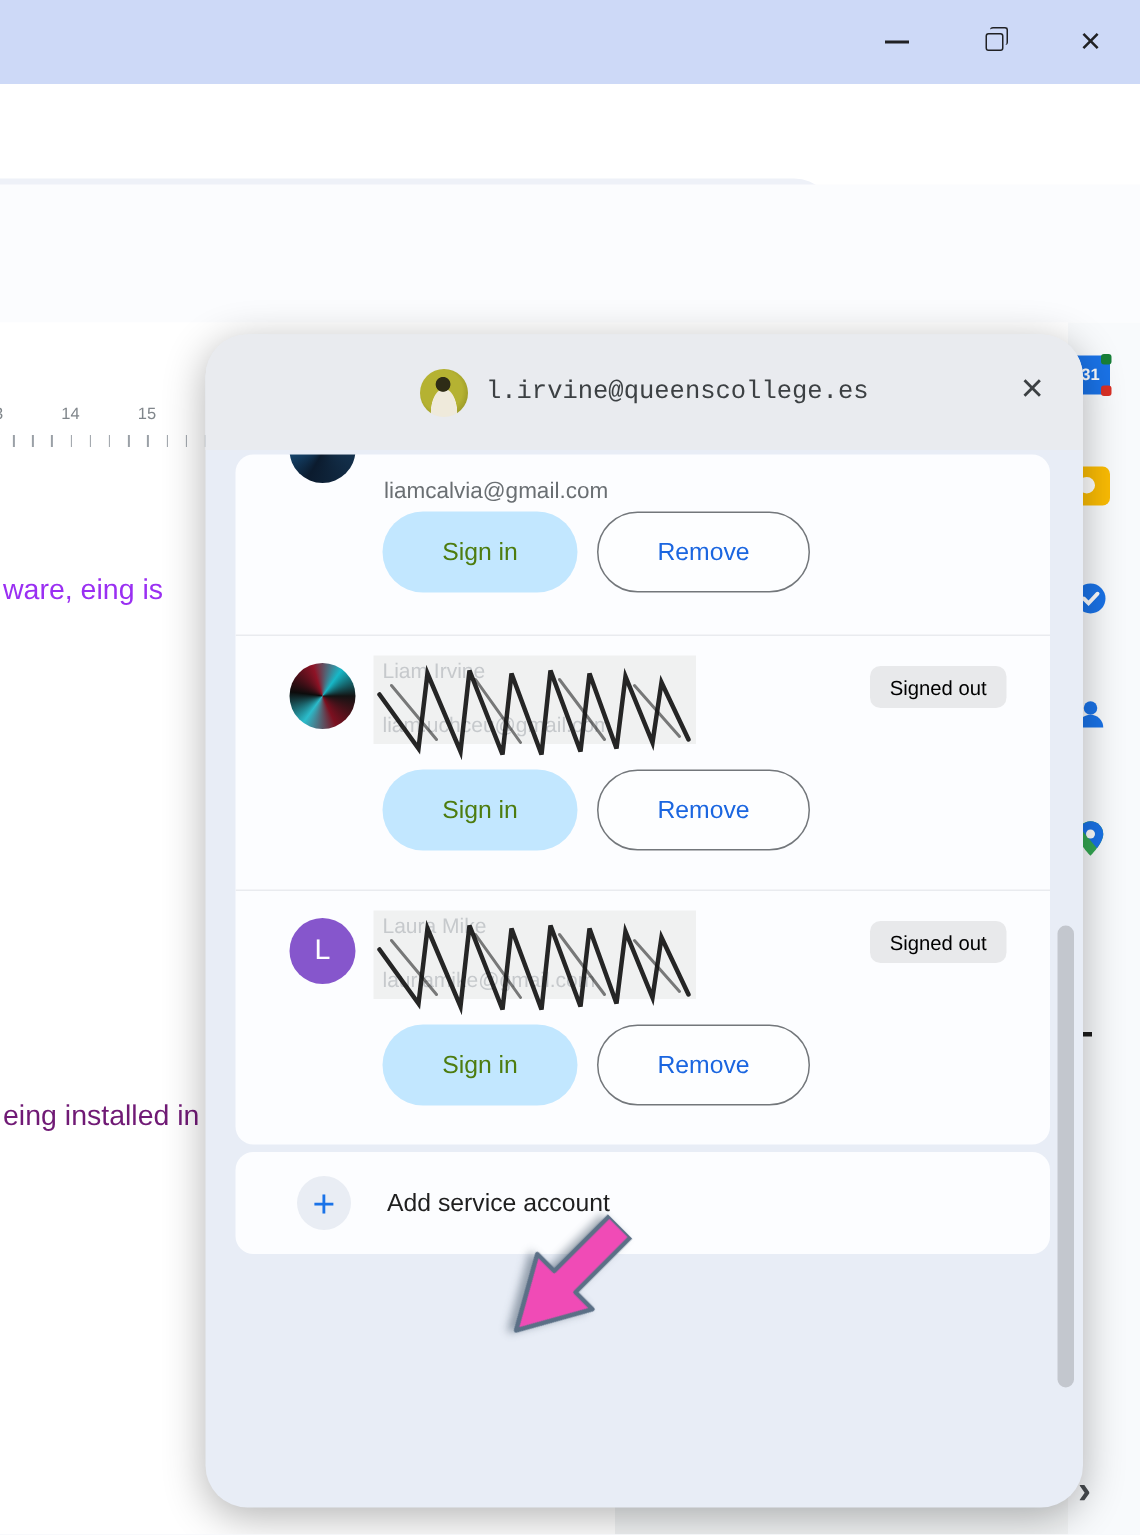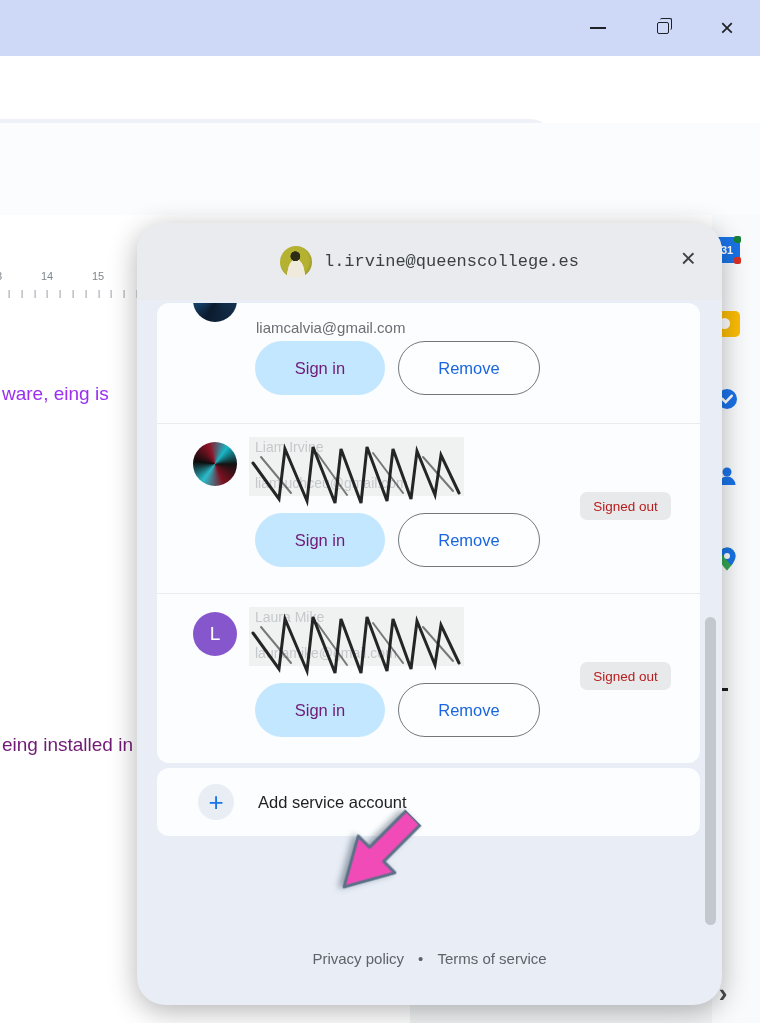--- a/index.html
+++ b/index.html
@@ -67,23 +67,23 @@
   .row-border { border-top:1px solid #e9ebef; }
   .acct-avatar { position:absolute; left:36px; width:44px; height:44px; border-radius:50%; }
   .av-swirl1 { background:conic-gradient(from 210deg at 55% 45%, #0b1b2e, #15456e, #39b7d8 28%, #0a1522 45%, #14324e 70%, #0b1b2e); }
   .av-swirl2 { background:conic-gradient(from 90deg at 50% 50%, #131313, #7c1020 18%, #2bbccb 35%, #0c0c0c 52%, #8e1326 70%, #17b8c8 85%, #131313); }
   .av-letter { background:#8656cc; color:#fff; display:flex; align-items:center; justify-content:center; font-size:19px; }
   .acct-email { position:absolute; left:99px; top:16px; font-size:15px; color:#6a6f73; }
   .redaction { position:absolute; left:92px; top:13px; width:215px; height:59px; background:#f0f1f1; overflow:visible; }
   .faint { position:absolute; left:6px; color:#c6c9cc; font-size:14px; white-space:nowrap; }
   .scribble { position:absolute; left:-2px; top:-4px; width:226px; height:78px; }
   .badge { position:absolute; left:423px; top:20px; width:91px; height:28px; background:#e8e9eb; border-radius:7px;
-           display:flex; align-items:center; justify-content:center; font-size:13.5px; color:#b91c1c;margin-top:48px; }
+           display:flex; align-items:center; justify-content:center; font-size:13.5px; color:#000000; }
   .btn-signin { position:absolute; left:98px; width:130px; height:54px; border-radius:27px; background:#c2e7ff;
-           border:none; font-size:16.5px; font-weight:500; color:#701a75; font-family:inherit; }
+           border:none; font-size:16.5px; font-weight:500; color:#4d7c0f; font-family:inherit; }
   .btn-remove { position:absolute; left:241px; width:142px; height:54px; border-radius:27px; background:#fdfeff;
            border:1.5px solid #73777b; font-size:16.5px; font-weight:500; color:#1b66e0; font-family:inherit; }
 
   .mini-card { position:absolute; left:20px; width:543px; background:#fcfdff; display:flex; align-items:center; cursor:default; }
   .add-card { top:545px; height:68px; border-radius:12px; }
   .signout-card { top:619px; height:73px; border-radius:12px 12px 36px 36px; }
   .plus-circle { width:36px; height:36px; border-radius:50%; background:#e9edf4; color:#1a73e8; font-size:26px; font-weight:400;
            display:flex; align-items:center; justify-content:center; margin-left:41px; }
   .menu-label { font-size:16.5px; color:#1f1f1f; margin-left:24px; }
   .popup-footer { position:absolute; left:0; top:727px; width:585px; display:flex; justify-content:center; gap:14px;
@@ -301,25 +301,20 @@
     </div>
 
     <div class="mini-card add-card">
       <div class="plus-circle">
         <span>+</span>
       </div>
       <span class="menu-label">Add service account</span>
     </div>
 
 
-    <div class="popup-footer">
-      <span>Privacy policy</span>
-      <span>•</span>
-      <span>Terms of service</span>
-    </div>
 
     <div class="scroll-thumb"></div>
   </div>
 
   <div class="abs arrow-wrap">
     <svg width="100" height="60" viewBox="0 0 100 60">
       <polygon points="0,20 52,20 52,4 98,30 52,56 52,40 0,40" fill="#f04bb6" stroke="#5b7086" stroke-width="3" stroke-linejoin="round"></polygon>
     </svg>
   </div>
 

